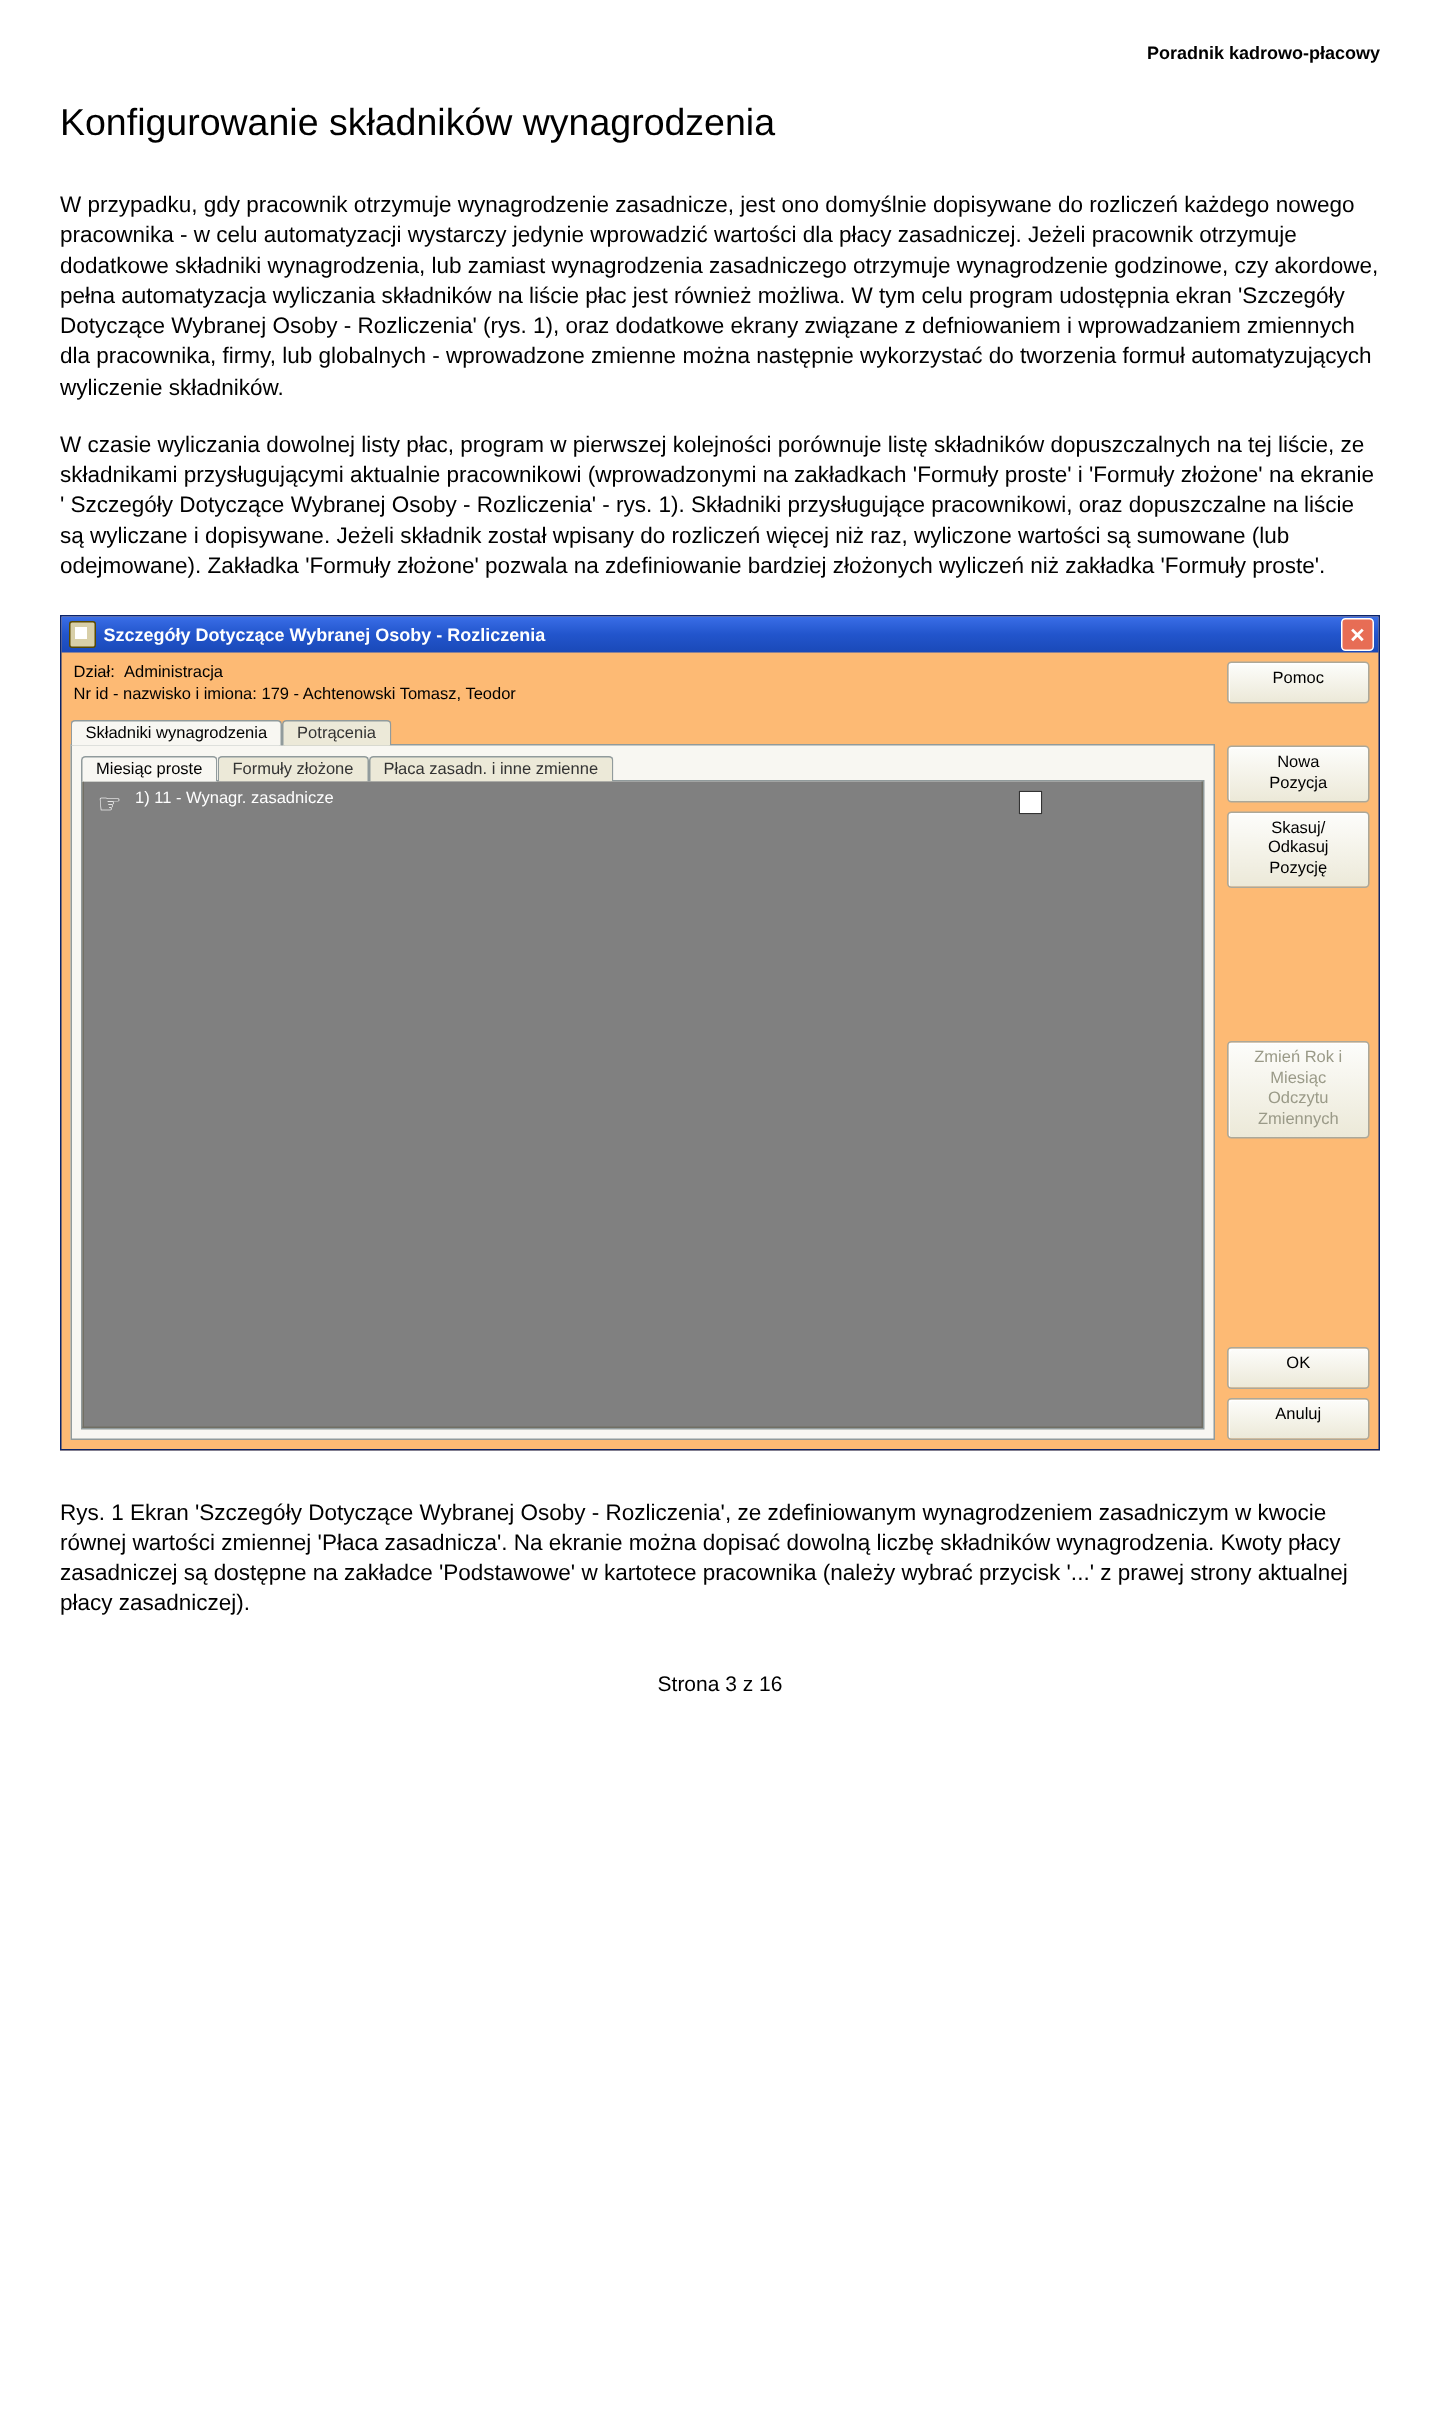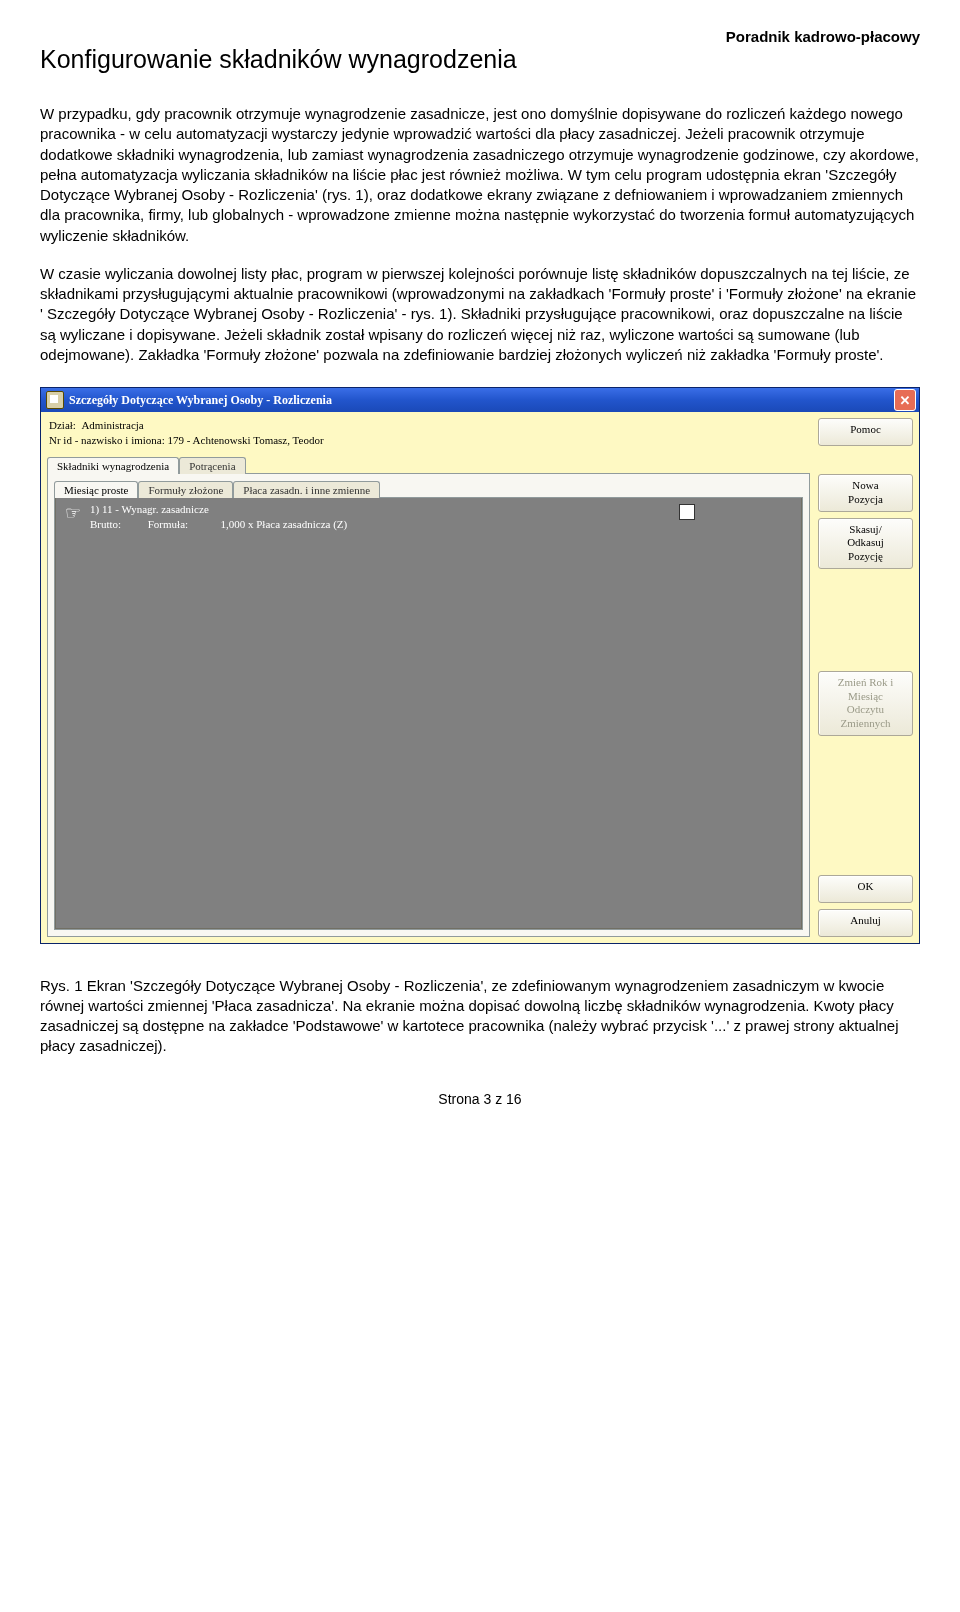--- a/index.html
+++ b/index.html
@@ -9,22 +9,23 @@
     background: #fff;
     color: #000;
     width: 960px;
   }
   .page {
     padding: 28px 40px 20px 40px;
     box-sizing: border-box;
   }
   .hdr-right {
     text-align: right;
-    font-size: 15px;
+    font-size: 12px;
     font-weight: bold;
+    margin-bottom: 26px;
   }
   h1 {
     font-size: 25px;
     font-weight: normal;
     margin: 0 0 30px 0;
   }
   p.body {
     font-size: 15px;
     line-height: 1.35;
     margin: 0 0  18px 0;
@@ -35,22 +36,22 @@
     text-align: center;
     font-size: 14px;
     margin-top: 34px;
   }
 
   
   .win {
     margin-top: 22px;
     width: 100%;
     border: 1px solid #0a246a;
-    background: #fef9c3;
-    font-family: Liberation Serif, serif;
+    background: #fdba74;
+    font-family: Liberation Sans, sans-serif;
     font-size: 11px;
     box-sizing: border-box;
   }
   .titlebar {
     height: 24px;
     background: linear-gradient(to bottom, #3a6ee7 0%, #2255cc 50%, #1a49b8 100%);
     display: flex;
     align-items: center;
     padding: 0 3px 0 5px;
     color: #fff;
@@ -225,25 +226,20 @@
             <div class="tab active">Miesiąc proste</div>
             <div class="tab inactive">Formuły złożone</div>
             <div class="tab inactive">Płaca zasadn. i inne zmienne</div>
           </div>
           <div class="tabcontent" style="padding:0;">
             <div class="dk-area">
               <div class="dk-row">
                 <div class="hand">☞</div>
                 <div class="dk-text">
                   <div>1)  11 - Wynagr. zasadnicze</div>
-                  <div>
-                    <span style="display:inline-block;width:55px;">Brutto:</span>
-                    <span style="display:inline-block;width:70px;">Formuła:</span>
-                    <span>1,000 x Płaca zasadnicza (Z)</span>
-                  </div>
                 </div>
                 <div class="dk-check"></div>
               </div>
             </div>
           </div>
 
         </div>
       </div>
 
       <div class="win-side">

